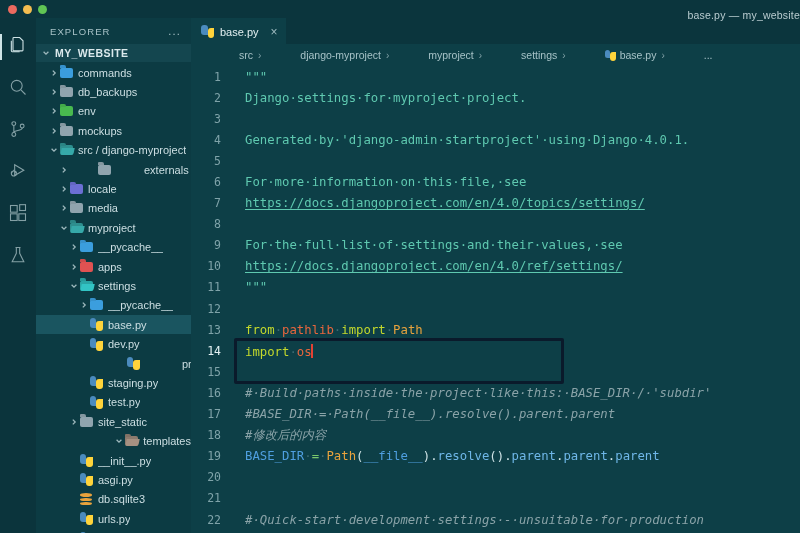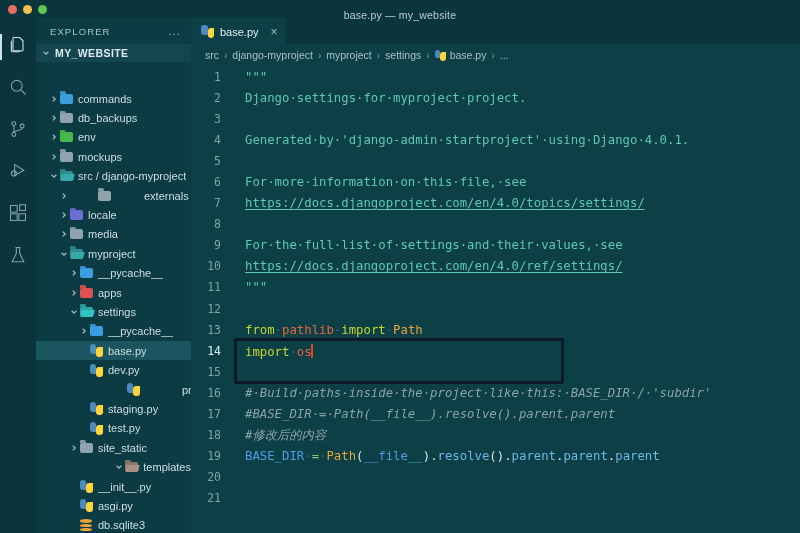--- a/index.html
+++ b/index.html
@@ -15,21 +15,21 @@
   .titlebar {
     height:18px; background:#0b353d; display:flex; align-items:center;
     position:relative; flex:0 0 18px;
   }
   .traffic { display:flex; gap:6px; padding-left:8px; align-items:center; }
   .dot { width:9px; height:9px; border-radius:50%; }
   .dot.red { background:#ec6a5f; }
   .dot.yellow { background:#f4bd50; }
   .dot.green { background:#61c554; }
   .title-text {
-    position:absolute; left:0; right:0; text-align:center;
+    position:absolute; left:0; right:0; text-align:right;
     font-size:10.5px; color:#b9ccd0; letter-spacing:.2px;margin-top:12px;
   }
 
   
   .body { flex:1; display:flex; min-height:0; }
 
   
   .activitybar {
     width:36px; background:#0b343c; flex:0 0 36px;
     display:flex; flex-direction:column; align-items:center; padding-top:8px;
@@ -48,21 +48,21 @@
   .sidebar { width:155px; flex:0 0 155px; background:#0c3b43; display:flex; flex-direction:column; overflow:hidden; }
   .sb-header {
     height:26px; display:flex; align-items:center; justify-content:space-between;
     padding:0 10px 0 14px; color:#a9c3c8; font-size:9.5px; letter-spacing:1.1px;
   }
   .sb-dots { letter-spacing:1.2px; font-size:11px; color:#a9c3c8; }
   .sb-root {
     height:18px; display:flex; align-items:center; gap:4px; padding-left:4px;
     background:#14464f; color:#dbe9ec; font-size:10.5px; font-weight:bold; letter-spacing:.4px;
   }
-  .tree { flex:1; overflow:hidden; padding-top:1px; position:relative;margin-top:26px; }
+  .tree { flex:1; overflow:hidden; padding-top:1px; position:relative; }
   .row {
     height:19.4px; display:flex; align-items:center; font-size:11px; color:#cddfe3;
     white-space:nowrap; position:relative;
   }
   .row.selected { background:#1a5560; }
   .chev { width:11px; flex:0 0 11px; display:flex; align-items:center; justify-content:center;
           color:#9fb9be; font-size:8px; }
   .chev svg { width:8px; height:8px; stroke:#9fb9be; fill:none; stroke-width:1.6; }
   .ficon { width:14px; flex:0 0 14px; margin-right:5px; display:flex; align-items:center; justify-content:center; }
   .lbl { overflow:hidden; text-overflow:clip; }
@@ -97,21 +97,21 @@
     display:flex; align-items:center; gap:6px; padding:0 8px 0 10px;
     background:#0d3f47; font-size:11px; color:#e2eff1; min-width:92px;
     border-top:1px solid transparent;
   }
   .tab .close { margin-left:6px; color:#9fbbc0; font-size:12px; line-height:1; }
   .breadcrumb {
     height:22px; display:flex; align-items:center; gap:4px; padding-left:14px;
     font-size:10.5px; color:#a6c2c7; background:#0d3f47; flex:0 0 22px;
   }
   .bc-sep { color:#7fa0a6; font-size:10px; margin:0 1px; }
-  .bc-item { display:flex; align-items:center; gap:4px; }
+  .bc-item { display:flex; align-items:center; gap:4px;margin-left:34px; }
 
   .code-area { flex:1; position:relative; overflow:hidden; background:#0d3f47; }
   .code-scroll { position:absolute; inset:0; }
   .line {
     height:21.1px; display:flex; align-items:center;
     font-family:"DejaVu Sans Mono", monospace; font-size:12.3px; white-space:pre;
   }
   .ln {
     width:46px; flex:0 0 46px; text-align:right; padding-right:16px;
     color:#7fa3a9; font-size:11.5px; font-family:"DejaVu Sans Mono", monospace;
@@ -554,19 +554,20 @@
             <div class="line"><span class="ln">12</span><span class="ltext"></span></div>
             <div class="line"><span class="ln">13</span><span class="ltext"><span class="t-kw">from</span><span class="ws">·</span><span class="t-mod">pathlib</span><span class="ws">·</span><span class="t-kw">import</span><span class="ws">·</span><span class="t-cls">Path</span></span></div>
             <div class="line"><span class="ln cur">14</span><span class="ltext"><span class="t-kw">import</span><span class="ws">·</span><span class="t-mod">os</span><span class="cursor"></span></span></div>
             <div class="line"><span class="ln">15</span><span class="ltext"></span></div>
             <div class="line"><span class="ln">16</span><span class="ltext"><span class="t-cmt">#·Build·paths·inside·the·project·like·this:·BASE_DIR·/·'subdir'</span></span></div>
             <div class="line"><span class="ln">17</span><span class="ltext"><span class="t-cmt">#BASE_DIR·=·Path(__file__).resolve().parent.parent</span></span></div>
             <div class="line"><span class="ln">18</span><span class="ltext"><span class="t-cmt">#修改后的内容</span></span></div>
             <div class="line"><span class="ln">19</span><span class="ltext"><span class="t-var">BASE_DIR</span><span class="ws">·</span><span class="t-op">=</span><span class="ws">·</span><span class="t-cls">Path</span><span class="t-plain">(</span><span class="t-var">__file__</span><span class="t-plain">)</span><span class="t-plain">.</span><span class="t-fn">resolve</span><span class="t-plain">()</span><span class="t-plain">.</span><span class="t-fn">parent</span><span class="t-plain">.</span><span class="t-fn">parent</span><span class="t-plain">.</span><span class="t-fn">parent</span></span></div>
             <div class="line"><span class="ln">20</span><span class="ltext"></span></div>
             <div class="line"><span class="ln">21</span><span class="ltext"></span></div>
+            <div class="line"><span class="ln">22</span><span class="ltext"><span class="t-cmt">#·Quick-start·development·settings·-·unsuitable·for·production</span></span></div>
           </div>
         <div class="annot-box" id="annot" style="left: 43px; top: 272.3px; width: 330px; height: 46.2px; border-color: rgb(10, 26, 43);"></div>
       </div>
     </div>
 
   </div>
 </div>
 
 </body></html>

